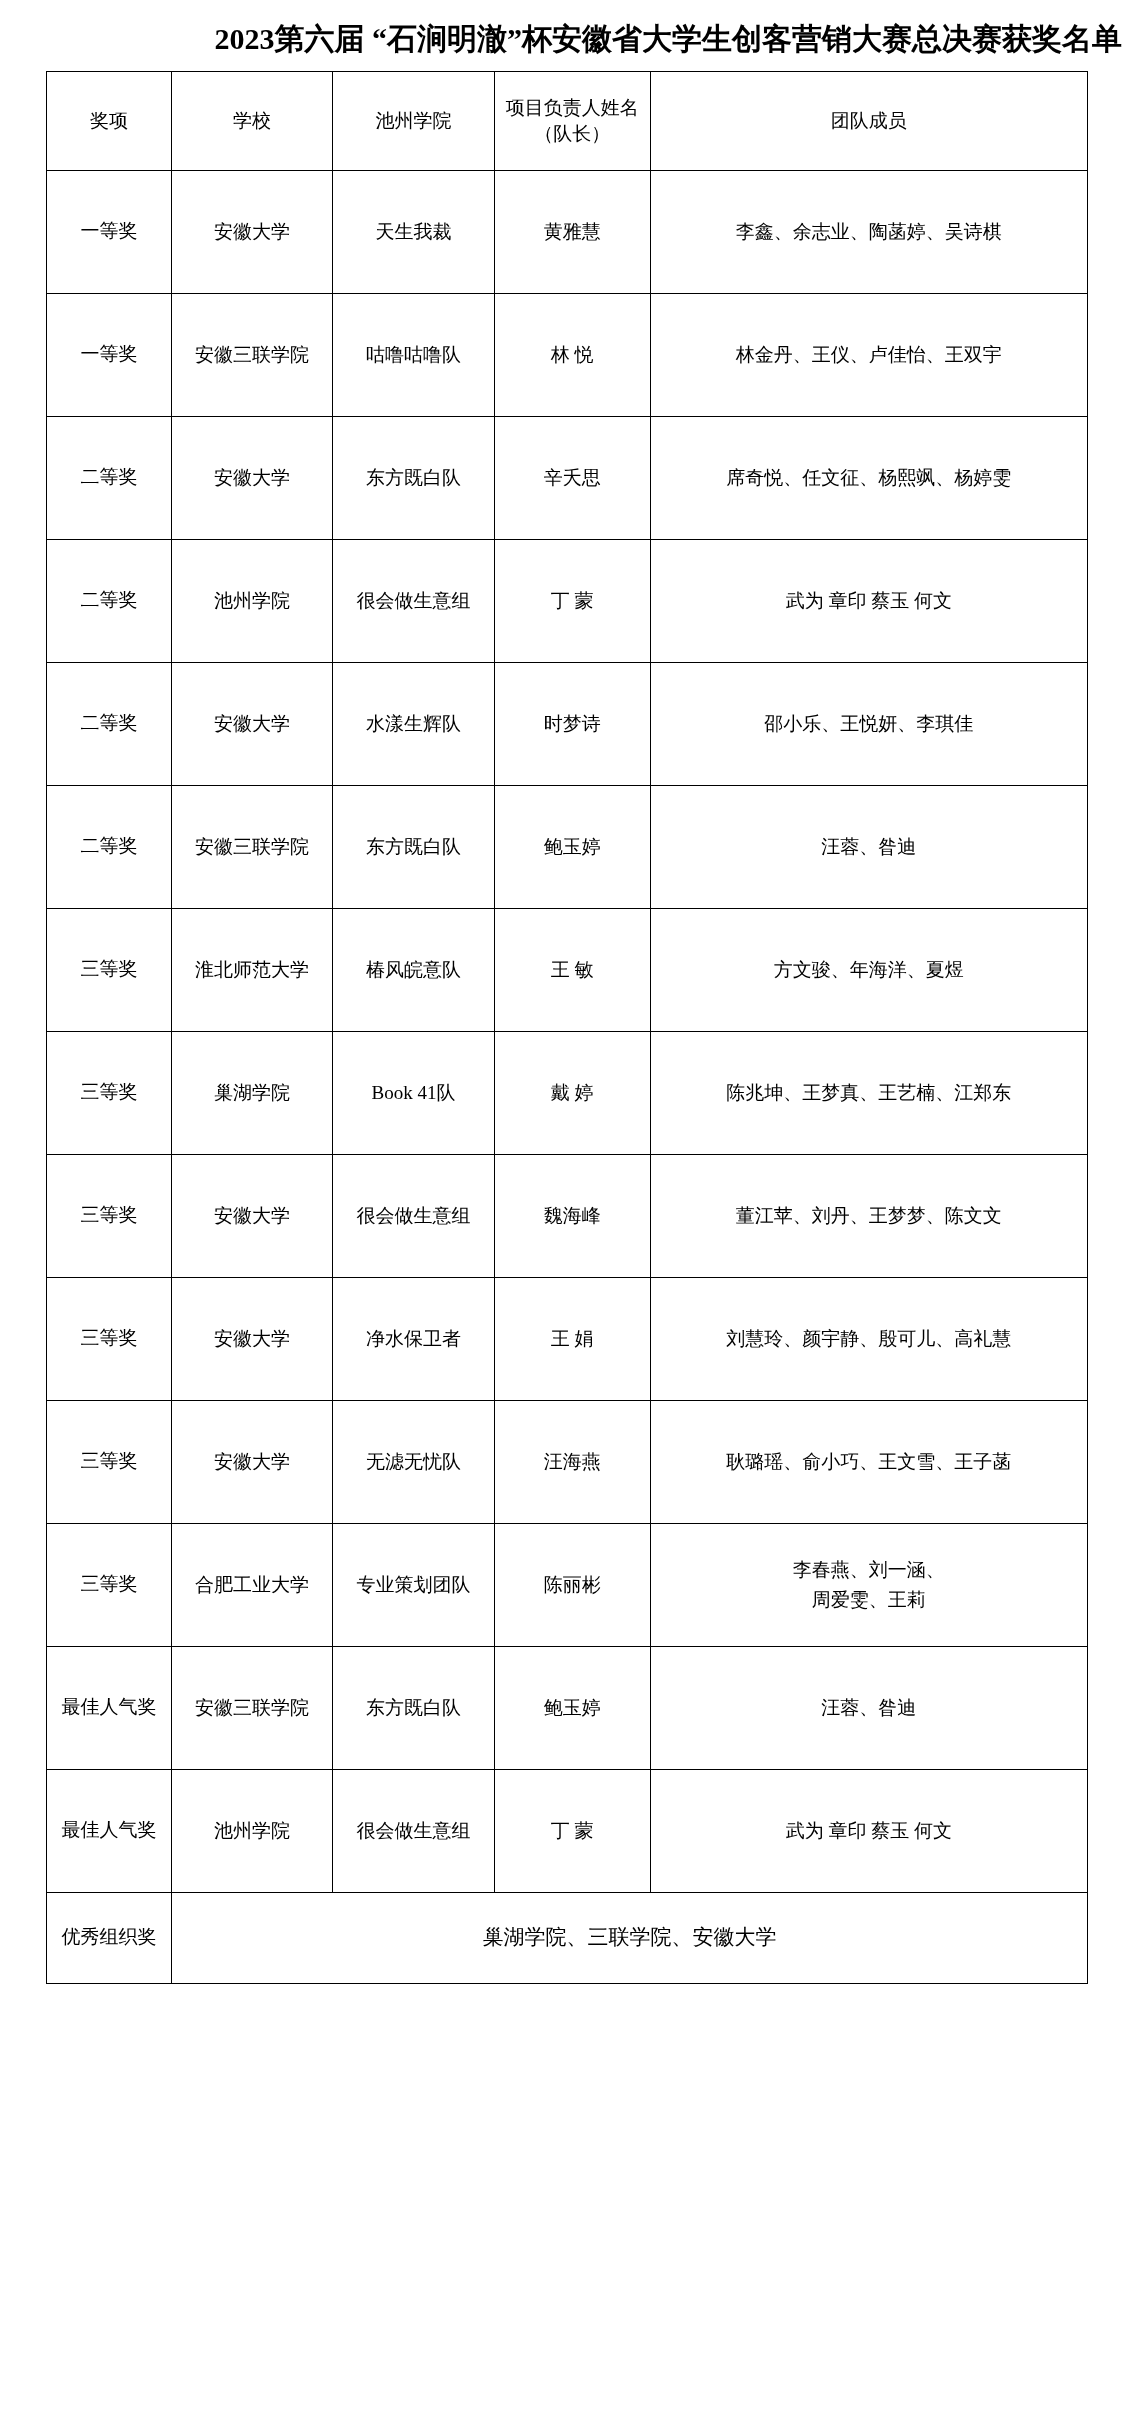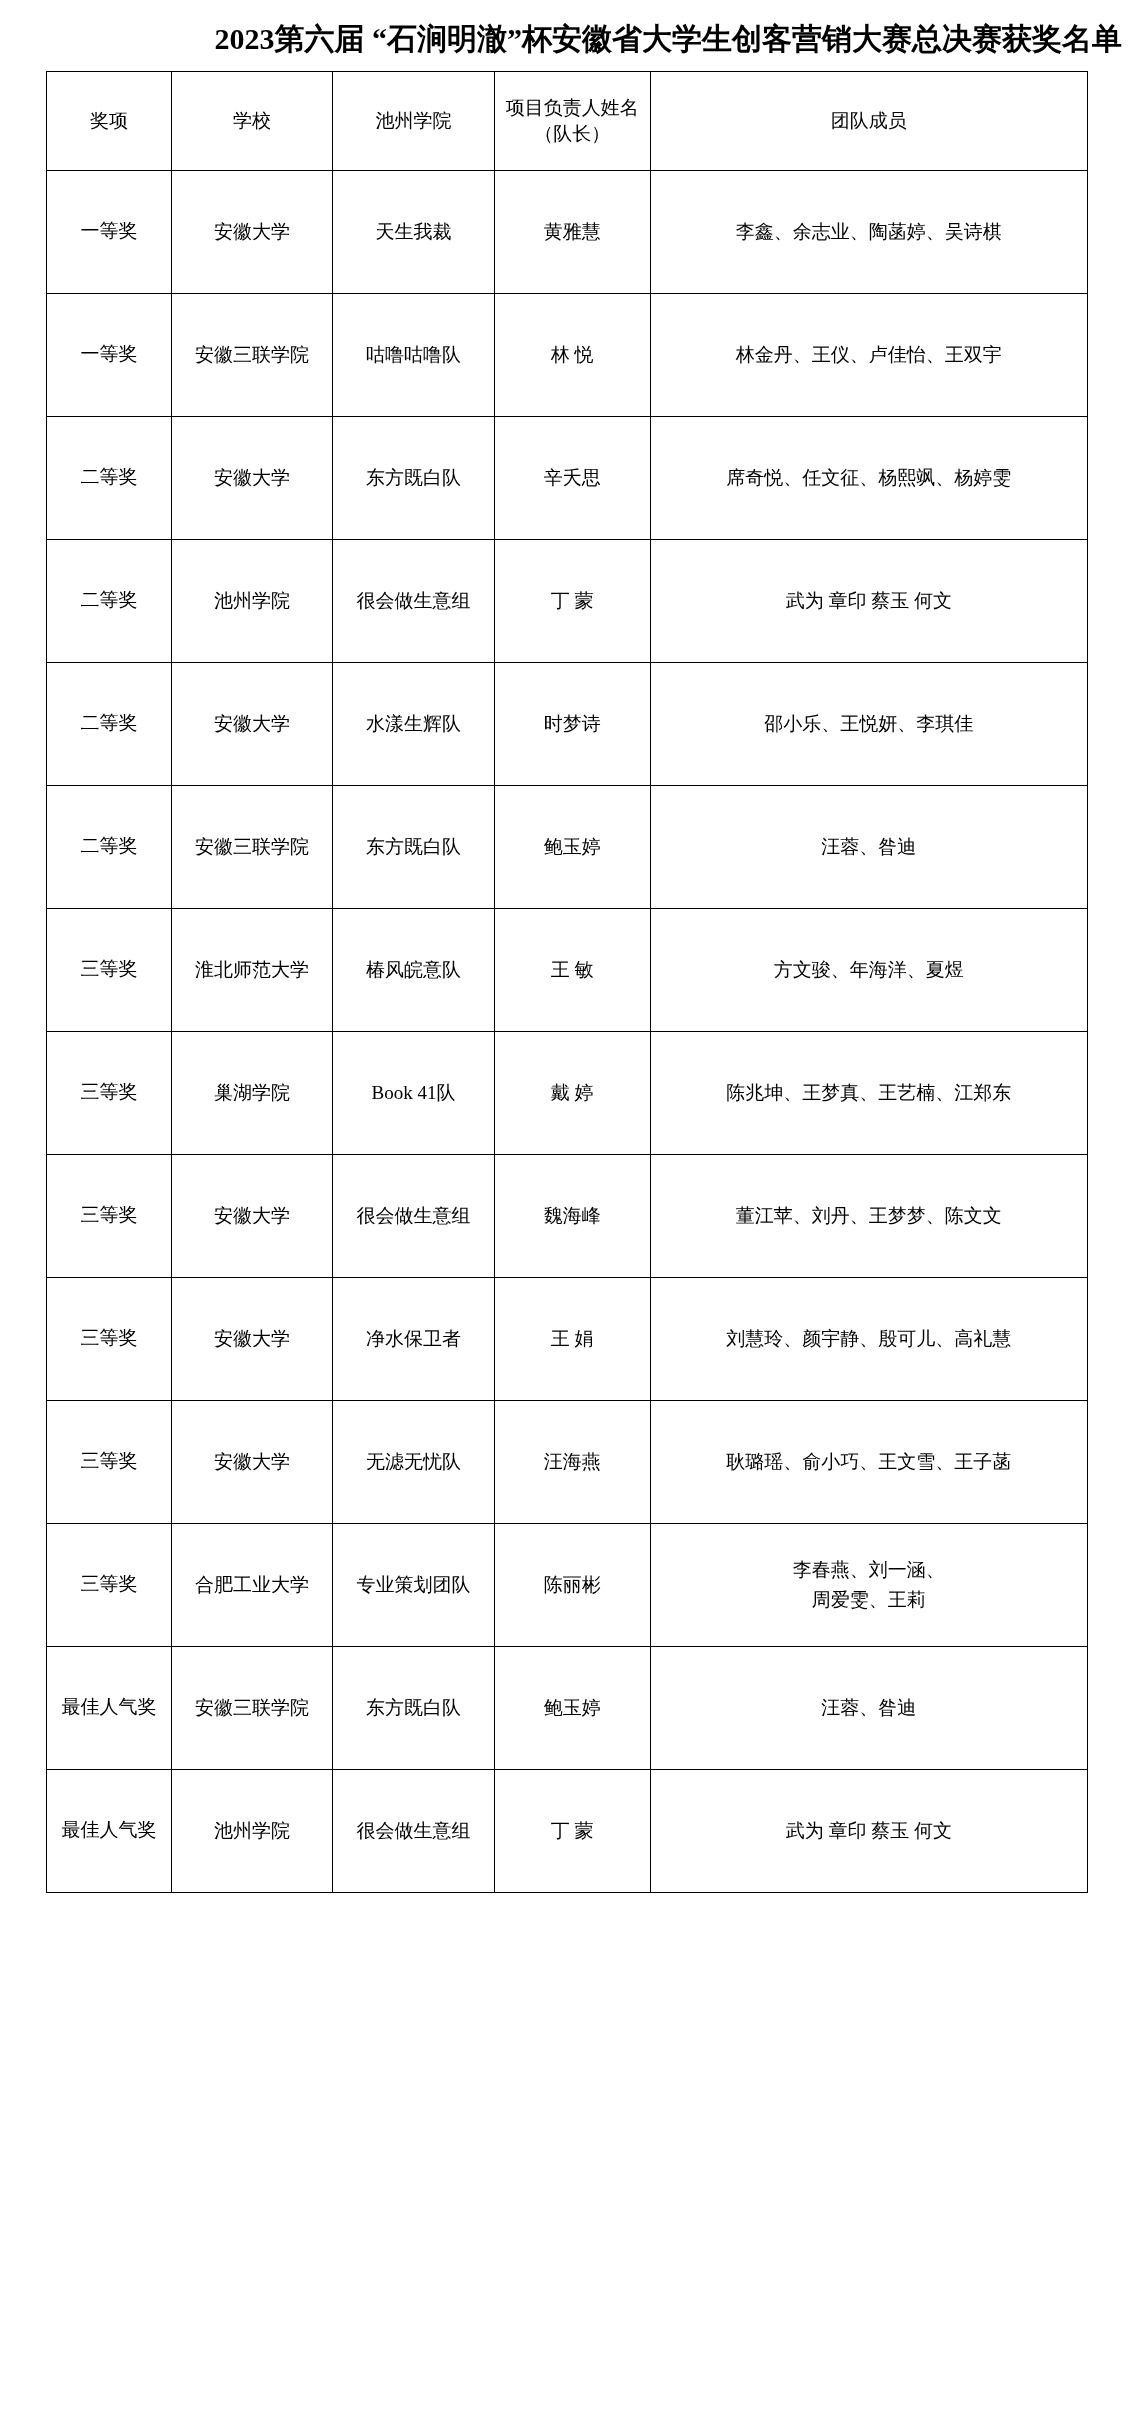--- a/index.html
+++ b/index.html
@@ -193,16 +193,20 @@
         <td>鲍玉婷</td>
         <td>汪蓉、昝迪</td>
       </tr>
       <tr>
         <td class="award-cell">最佳人气奖</td>
         <td>池州学院</td>
         <td>很会做生意组</td>
         <td>丁 蒙</td>
         <td>武为 章印 蔡玉 何文</td>
       </tr>
+      <tr class="last-row">
+        <td class="award-cell">优秀组织奖</td>
+        <td class="org-cell" colspan="4">巢湖学院、三联学院、安徽大学</td>
+      </tr>
     </tbody>
   </table>
 
 </div>
 
 </body></html>

